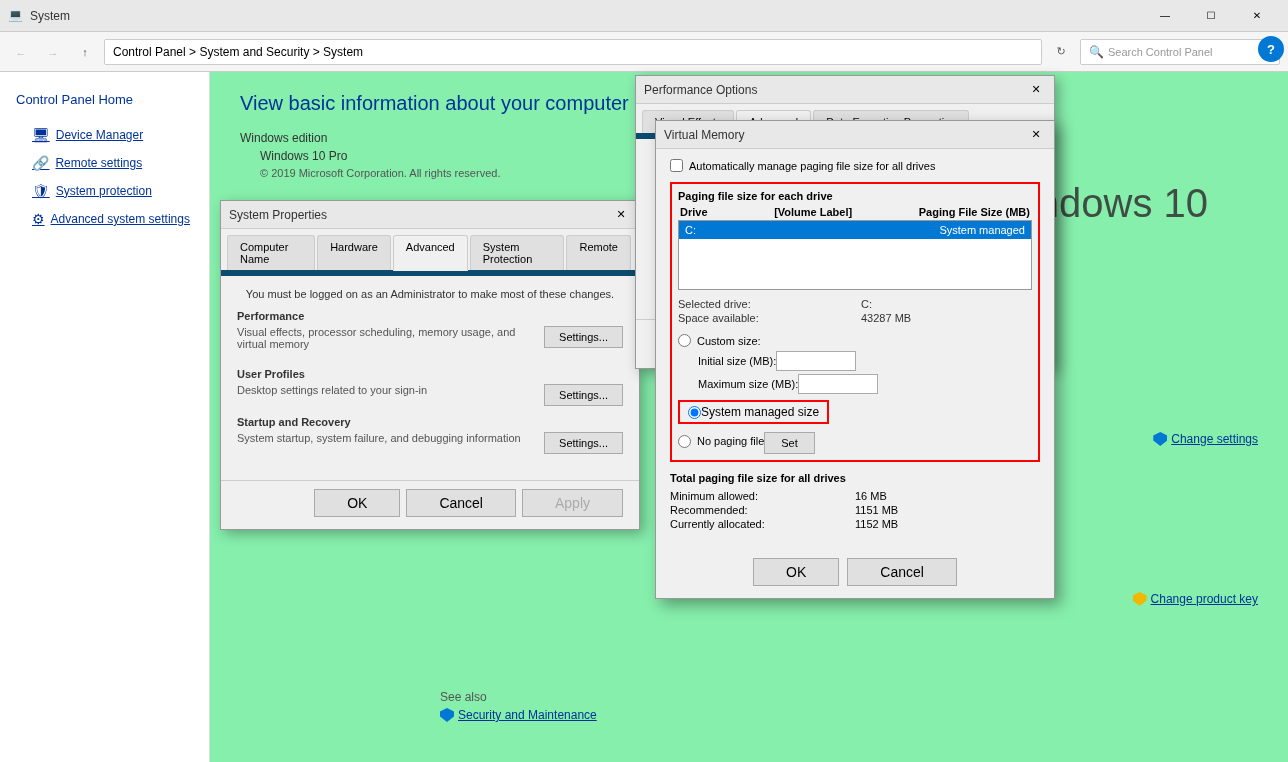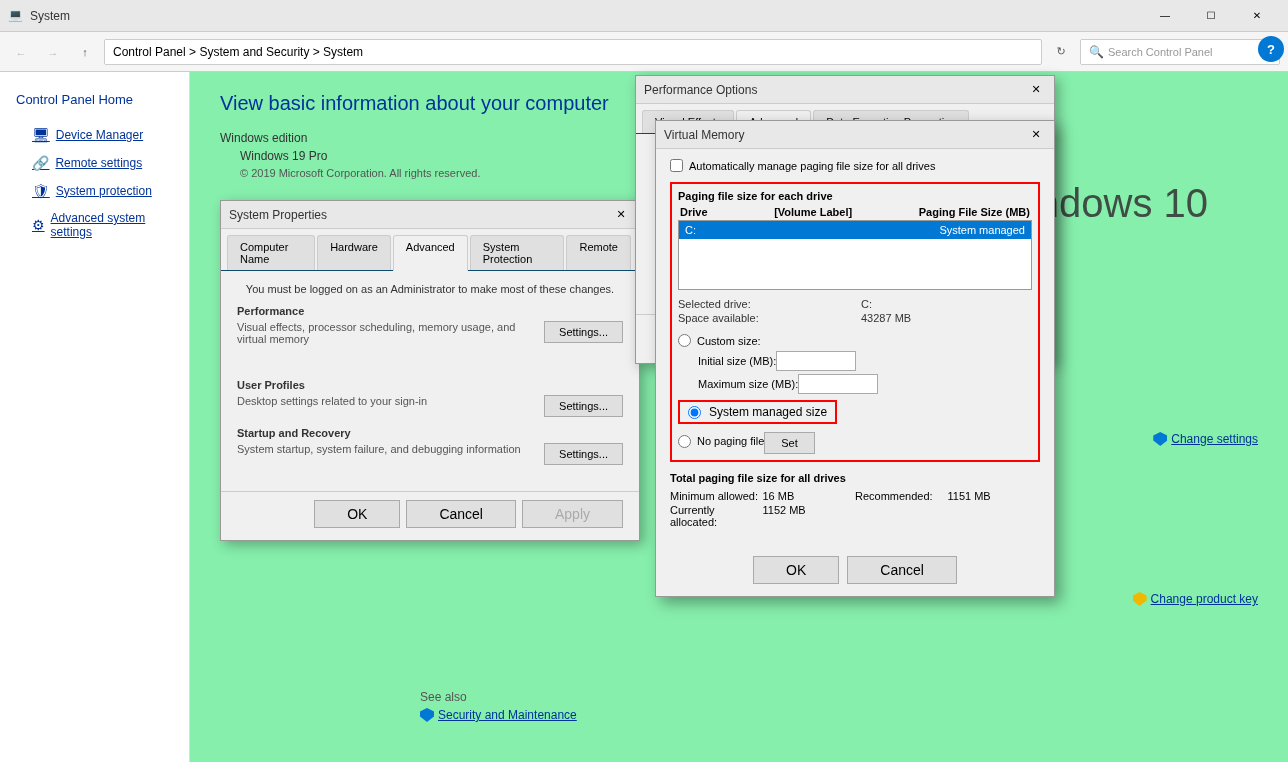--- a/index.html
+++ b/index.html
@@ -47,21 +47,21 @@
     }
 
     
     .main-area {
       position: absolute; top: 72px; left: 0; right: 0; bottom: 0;
       display: flex;
     }
 
     
     .sidebar {
-      width: 190px; background: white; border-right: 1px solid #ddd;
+      width: 210px; background: white; border-right: 1px solid #ddd;
       padding: 12px 0;
     }
     .sidebar-header {
       padding: 8px 16px 12px; font-size: 13px; color: #003399; font-weight: 400;
       line-height: 1.3;
     }
     .sidebar-item {
       padding: 6px 16px 6px 32px; color: #003399; cursor: pointer;
       display: flex; align-items: center; gap: 6px; font-size: 12px;
       text-decoration: underline;
@@ -129,21 +129,21 @@
       border-bottom: 1px solid #ccc;
     }
     .dialog-title { flex: 1; font-size: 12px; color: #333; }
     .dialog-close {
       width: 20px; height: 20px; border: none; background: transparent;
       cursor: pointer; font-size: 11px; display: flex; align-items: center; justify-content: center;
     }
 
     
     .tabs {
-      display: flex; border-bottom: 1px solid #0c4a6e;
+      display: flex; border-bottom: 6px solid #0c4a6e;
       background: #f0f0f0; padding: 6px 6px 0;
     }
     .tab {
       padding: 5px 12px; border: 1px solid #ccc; border-bottom: none;
       background: #e0e0e0; cursor: pointer; font-size: 11px; margin-right: 2px;
       border-radius: 3px 3px 0 0;
     }
     .tab.active { background: #f0f0f0; border-bottom: 1px solid #f0f0f0; margin-bottom: -1px; }
 
     .dialog-body { padding: 12px 16px; }
@@ -209,21 +209,21 @@
     .sub-radio-group { margin-left: 20px; margin-bottom: 6px; }
     .input-row { display: flex; align-items: center; gap: 0; margin-bottom: 3px; font-size: 11px; }
     .mb-input { width: 80px; height: 20px; border: 1px solid #aaa; padding: 0 4px; font-size: 11px; }
 
     .set-btn {
       border: 1px solid #aaa; background: #e0e0e0; padding: 4px 16px;
       cursor: pointer; font-size: 11px;
     }
 
     .total-paging { font-size: 11px; font-weight: 600; margin-bottom: 6px; }
-    .total-grid { display: grid; grid-template-columns: 1fr 1fr 1fr 1fr; gap: 2px 0; margin-bottom: 10px; font-size: 11px; }
+    .total-grid { display: grid; grid-template-columns: 1fr 1fr; gap: 2px 0; margin-bottom: 10px; font-size: 11px; }
 
     .vm-footer {
       display: flex; justify-content: center; gap: 8px;
       padding: 8px 14px 12px;
     }
 
     .perf-tabs-body { padding: 10px 14px; min-height: 300px; }
     .perf-footer {
       display: flex; justify-content: flex-end; gap: 6px;
       padding: 8px 14px 12px; border-top: 1px solid #ccc;
@@ -289,21 +289,21 @@
     </div>
     <div class="sidebar-item">
       <span class="sidebar-item-icon">⚙</span>
       <span>Advanced system settings</span>
     </div>
   </div>
 
   <div class="content">
     <div class="content-title">View basic information about your computer</div>
     <div class="section-header">Windows edition</div>
-    <div class="section-value">Windows 19 Pro</div>
+    <div class="section-value">Windows 10 Pro</div>
     <div class="copyright" style="margin-top:4px;">© 2019 Microsoft Corporation. All rights reserved.</div>
 
     <div class="win-logo">
       <span style="font-size:48px; font-weight:200; color:#0078d4;">
         <span style="font-size:56px;">⊞</span><span style="font-size:40px; color:#333;">indows 10</span>
       </span>
     </div>
 
     <div class="change-link">
       <span class="shield-icon"></span>
@@ -333,21 +333,21 @@
   <div class="tabs">
     <div class="tab">Computer Name</div>
     <div class="tab">Hardware</div>
     <div class="tab active">Advanced</div>
     <div class="tab">System Protection</div>
     <div class="tab">Remote</div>
   </div>
   <div class="dialog-body">
     <div class="dialog-note">You must be logged on as an Administrator to make most of these changes.</div>
 
-    <div style="margin-bottom:26px;">
+    <div style="margin-bottom:10px;">
       <div class="section-box-title">Performance</div>
       <div class="clearfix">
         <button class="settings-btn">Settings...</button>
         <div class="section-box-desc">Visual effects, processor scheduling, memory usage, and virtual memory</div>
       </div>
     </div>
 
     <div style="margin-bottom:10px;">
       <div class="section-box-title">User Profiles</div>
       <div class="clearfix">
@@ -435,21 +435,21 @@
           <span>Initial size (MB):</span>
           <input class="mb-input" type="text" style="">
         </div>
         <div class="input-row">
           <span>Maximum size (MB):</span>
           <input class="mb-input" type="text" style="">
         </div>
       </div>
 
       
-      <div style="border: 2px solid red; display:inline-flex; align-items:center; gap:8px; padding:3px 8px; margin-bottom:4px;">
+      <div style="border: 2px solid red; display:inline-flex; align-items:center; gap:0; padding:3px 8px; margin-bottom:4px;">
         <input type="radio" name="paging-type" id="system-managed" checked="" style="">
         <label for="system-managed">System managed size</label>
       </div>
       <br>
 
       
       <div style="display:flex; justify-content:flex-start; align-items:center; margin-top:4px;">
         <div class="radio-row">
           <input type="radio" name="paging-type" id="no-paging" style="">
           <label for="no-paging">No paging file</label>

